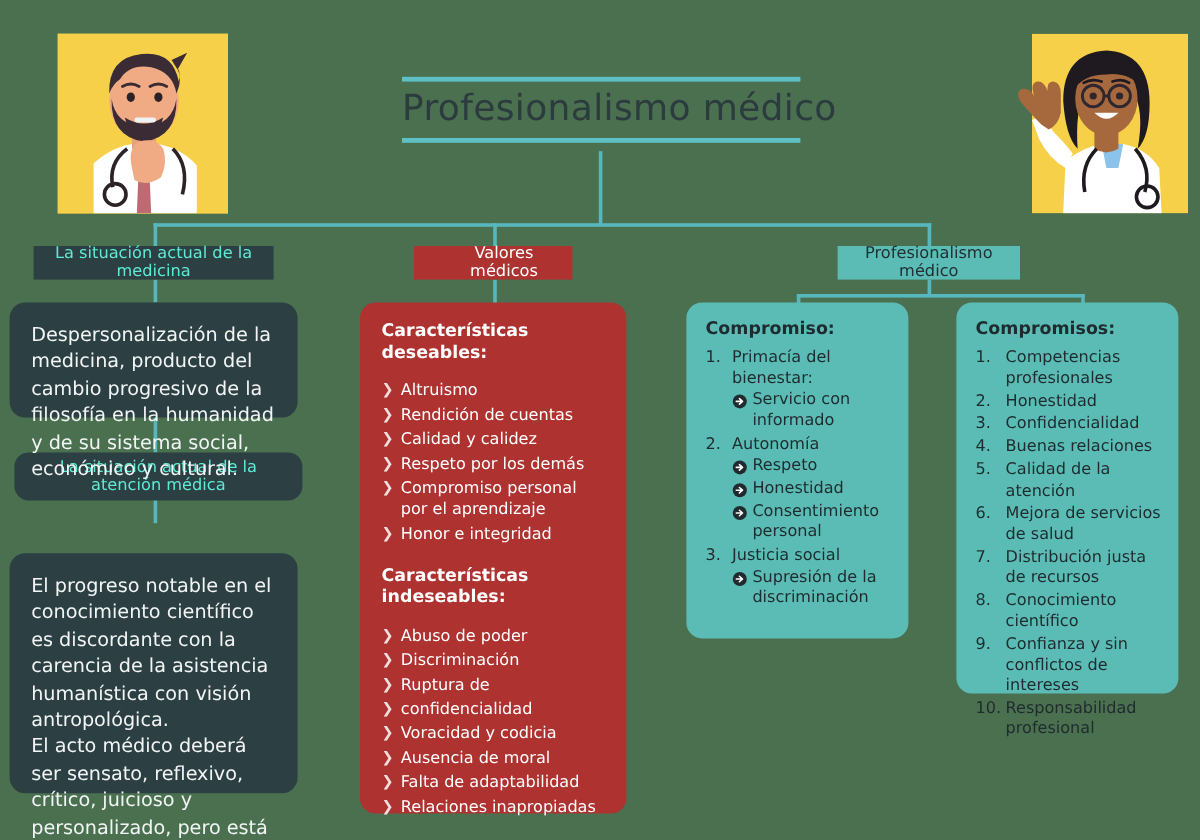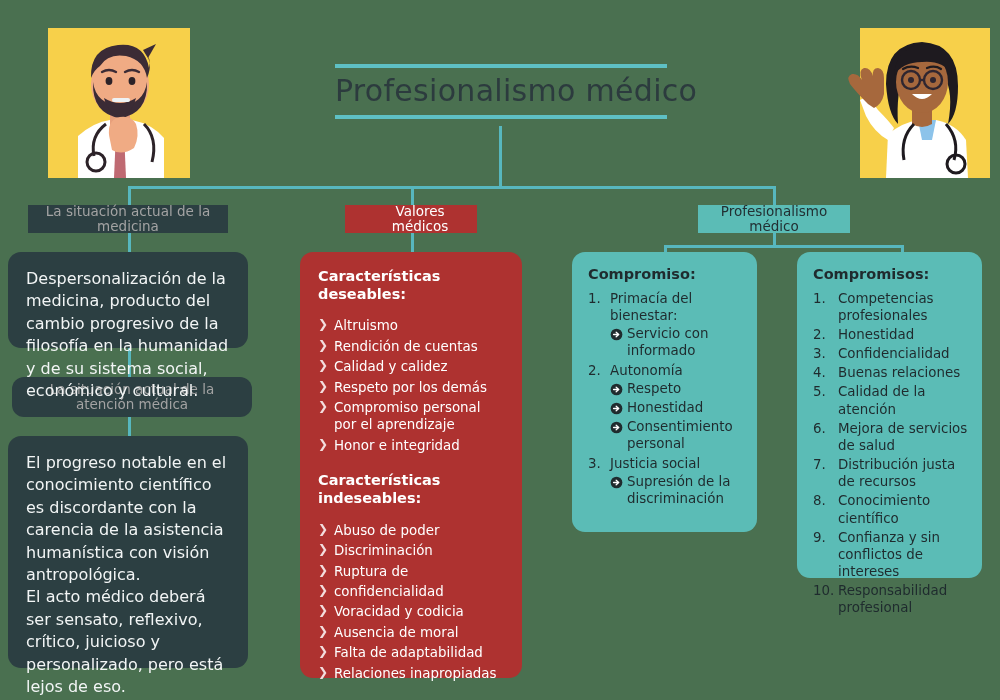--- a/index.html
+++ b/index.html
@@ -62,21 +62,21 @@
     position: absolute;
     display: flex;
     align-items: center;
     justify-content: center;
     font-size: 13.5px;
     line-height: 1.1;
     text-align: center;
     padding: 0 10px;
     box-sizing: border-box;
   }
-  .pill-dark { background: #2c3f42; color: #a3a3a3; justify-content: flex-end; }
+  .pill-dark { background: #2c3f42; color: #5eead4; justify-content: flex-end; }
   .pill-red  { background: #ae3230; color: #ffffff; }
   .pill-teal { background: #5bbcb6; color: #223033; }
 
   
   .card {
     position: absolute;
     box-sizing: border-box;
     border-radius: 13px;
   }
   .card-dark { background: #2c3f42; color: #f2f5f5; }
@@ -277,21 +277,21 @@
   <div class="pill pill-dark" style="left:12px; top:377px; width:240px; height:40px;border-radius:12px;">
     <span>La situación actual de la atención médica</span>
   </div>
 
   <div class="card card-dark" style="left:8px; top:252px; width:240px; height:96px;">
     <div class="body">
       <p>Despersonalización de la medicina, producto del cambio progresivo de la filosofía en la humanidad y de su sistema social, económico y cultural.</p>
     </div>
   </div>
 
-  <div class="card card-dark" style="left:8px; top:436px; width:240px; height:232px;">
+  <div class="card card-dark" style="left:8px; top:461px; width:240px; height:200px;">
     <div class="body">
       <p>El progreso notable en el conocimiento científico es discordante con la carencia de la asistencia humanística con visión antropológica.</p>
       <p>El acto médico deberá ser sensato, reflexivo, crítico, juicioso y personalizado, pero está lejos de eso.</p>
     </div>
   </div>
 
   <div class="card card-red" style="left:300px; top:252px; width:222px; height:426px;">
     <div class="inner">
       <p class="heading">Características deseables:</p>
       <ul class="chev" id="desirable-list">

